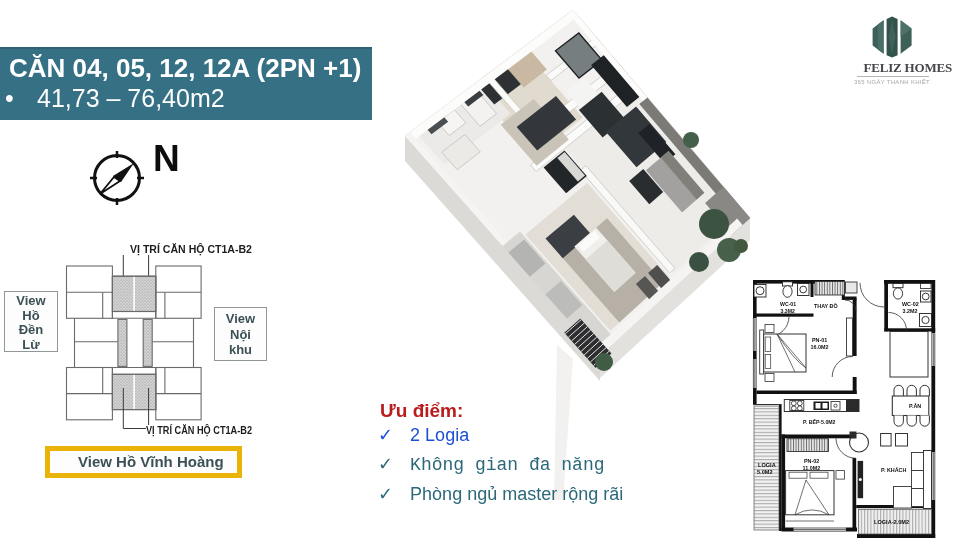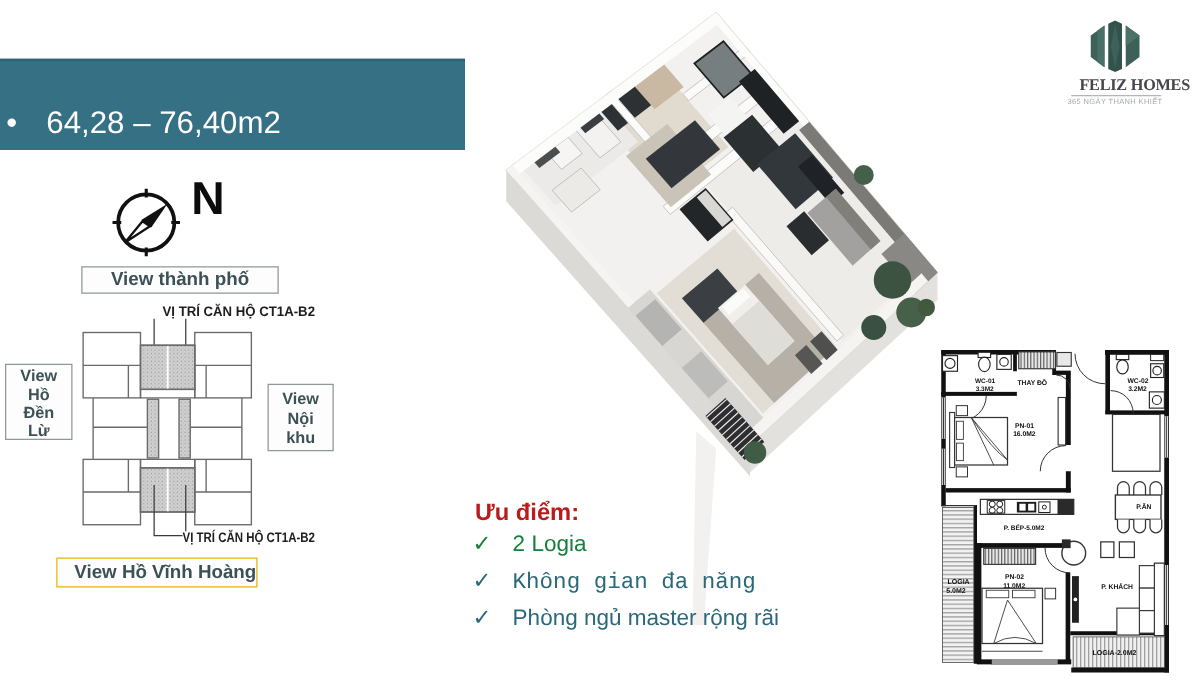--- a/index.html
+++ b/index.html
@@ -6,37 +6,37 @@
   .page{position:relative;width:960px;height:553px;background:#ffffff;overflow:hidden;
         font-family:"Liberation Sans",sans-serif;}
   .abs{position:absolute;}
 </style>
 </head>
 <body>
 <div class="page">
 
   <div class="abs" style="left:0;top:47px;width:372px;height:71px;background:#357085;border-top:2px solid #2f6173;"></div>
 
+  <div class="abs" style="left:9px;top:53px;width:380px;color:#ffffff;font-size:26px;font-weight:bold;letter-spacing:0px;">CĂN 04, 05, 12, 12A (2PN +1)</div>
 
   <div class="abs" style="left:5px;top:84px;width:360px;color:#fefefe;font-size:25px;">•</div>
-  <div class="abs" style="left:37px;top:84px;width:340px;color:#fefefe;font-size:25px;">64,28 – 76,40m2</div>
+  <div class="abs" style="left:37px;top:84px;width:340px;color:#fefefe;font-size:25px;">41,73 – 76,40m2</div>
 
   <svg class="abs" style="left:88px;top:149px;" width="60" height="60" viewBox="0 0 60 60">
     <circle cx="29" cy="29" r="22.5" fill="none" stroke="#111" stroke-width="3"></circle>
     <line x1="29" y1="2" x2="29" y2="9" stroke="#111" stroke-width="2.5"></line>
     <line x1="29" y1="49" x2="29" y2="56" stroke="#111" stroke-width="2.5"></line>
     <line x1="2" y1="29" x2="9" y2="29" stroke="#111" stroke-width="2.5"></line>
     <line x1="49" y1="29" x2="56" y2="29" stroke="#111" stroke-width="2.5"></line>
     <polygon points="46,14 25,27 33,33" fill="#111"></polygon>
     <polygon points="12,45 26,28 32,32" fill="#fff" stroke="#111" stroke-width="1.8"></polygon>
   </svg>
 
   <div class="abs" style="left:153px;top:138px;font-size:37px;font-weight:bold;color:#0c0c0c;">N</div>
 
-  <div class="abs" style="left:65px;top:213px;width:156px;height:20px;border:1px solid #8f9797;background:#fdfdfd;color:#3c5156;font-size:15px;font-weight:bold;text-align:center;line-height:20px;">View thành phố</div>
 
   <svg class="abs" style="left:0;top:240px;" width="290" height="200" viewBox="0 240 290 200">
     <defs>
       <pattern id="hat" width="3" height="3" patternUnits="userSpaceOnUse">
         <rect width="3" height="3" fill="#d2d2d2"></rect>
         <circle cx="1" cy="1" r="0.55" fill="#8f8f8f"></circle>
         <circle cx="2.4" cy="2.3" r="0.45" fill="#a5a5a5"></circle>
       </pattern>
     </defs>
 
@@ -100,21 +100,21 @@
 
     <path d="M123.3 388 V428.5 H146 M148.6 388 V425" stroke="#3a3a3a" stroke-width="1" fill="none"></path>
 
     <text x="146" y="433.5" font-size="11" font-weight="bold" fill="#1d1d1d" font-family="Liberation Sans" textLength="106" lengthAdjust="spacingAndGlyphs">VỊ TRÍ CĂN HỘ CT1A-B2</text>
   </svg>
 
   <div class="abs" style="left:4px;top:291px;width:52px;height:57px;border:1px solid #8f9797;background:#fdfdfd;color:#3c5156;font-size:13px;font-weight:bold;text-align:center;line-height:14.5px;padding-top:2px;">View<br>Hồ<br>Đền<br>Lừ</div>
 
   <div class="abs" style="left:214px;top:307px;width:51px;height:49px;border:1px solid #8f9797;background:#fdfdfd;color:#3c5156;font-size:13px;font-weight:bold;text-align:center;line-height:15.5px;padding-top:3px;">View<br>Nội<br>khu</div>
 
-  <div class="abs" style="left:45px;top:446px;width:159px;height:22px;border:1px solid #eab308;background:#fdfdfd;color:#3c5156;font-size:15px;font-weight:bold;text-align:right;line-height:22px;">View Hồ Vĩnh Hoàng</div>
+  <div class="abs" style="left:45px;top:446px;width:159px;height:22px;border:5px solid #eab308;background:#fdfdfd;color:#3c5156;font-size:15px;font-weight:bold;text-align:left;line-height:22px;padding-left:28px;">View Hồ Vĩnh Hoàng</div>
 
   <svg id="iso3d" class="abs" style="left:380px;top:0;" width="420" height="553" viewBox="380 0 420 553">
 
     <polygon points="750,218 600,356 600,378 750,240" fill="#e3e1dd"></polygon>
 
     <polygon points="600,356 405,136 405,161 600,381" fill="#dcdad6"></polygon>
 
     <polygon points="557,345 573,359 563,500 554,500" fill="#f2f1ef"></polygon>
 
     <polygon points="573.0,10.0 750.0,218.0 600.0,356.0 405.0,136.0" fill="#f2f1ef" stroke="#d8d6d2" stroke-width="1"></polygon>
@@ -482,21 +482,21 @@
     <path d="M806 480 L829 514.8 M806 480 L795 514.8 M795 514.8 Q812 505 829 514.8" fill="none" stroke="#333" stroke-width="0.7"></path>
 
     <rect x="836" y="470.6" width="8.5" height="8.5" fill="#fff" stroke="#333" stroke-width="0.8"></rect>
 
     <line x1="785.6" y1="521" x2="834" y2="521" stroke="#333" stroke-width="0.7"></line>
     </g>
   </svg>
 
   <div class="abs" style="left:380px;top:400px;font-size:19px;font-weight:bold;color:#b91c1c;">Ưu điểm:</div>
 
-  <div class="abs" style="left:378px;top:424px;font-size:18px;color:#15803d;"><span style="font-family:'Liberation Sans';">✓</span><span style="padding-left:17px;">2 Logia</span></div>
+  <div class="abs" style="left:378px;top:424px;font-size:18px;color:#1d4ed8;"><span style="font-family:'Liberation Sans';">✓</span><span style="padding-left:17px;">2 Logia</span></div>
 
   <div class="abs" style="left:378px;top:453px;font-size:18px;color:#2b6879;"><span>✓</span><span style="padding-left:17px;font-family:Liberation Mono, monospace;">Không gian đa năng</span></div>
 
   <div class="abs" style="left:378px;top:483px;font-size:18px;color:#2b6879;"><span>✓</span><span style="padding-left:17px;margin-top:45px;">Phòng ngủ master rộng rãi</span></div>
 
   <svg class="abs" style="left:860px;top:10px;" width="70" height="55" viewBox="0 0 70 55">
     <polygon points="23.6,10.3 12.6,18.4 12.6,35.6 23.6,43.7" fill="#3d6058"></polygon>
     <polygon points="23.6,10.3 17.8,14.6 17.8,39.5 23.6,43.7" fill="#497066"></polygon>
     <polygon points="26.6,8.9 32.1,6.4 37.6,8.9 37.6,45.2 32.1,47.5 26.6,45.2" fill="#32524c"></polygon>
     <polygon points="32.1,9.5 35.6,27 32.1,44.5 28.6,27" fill="#40615a"></polygon>

